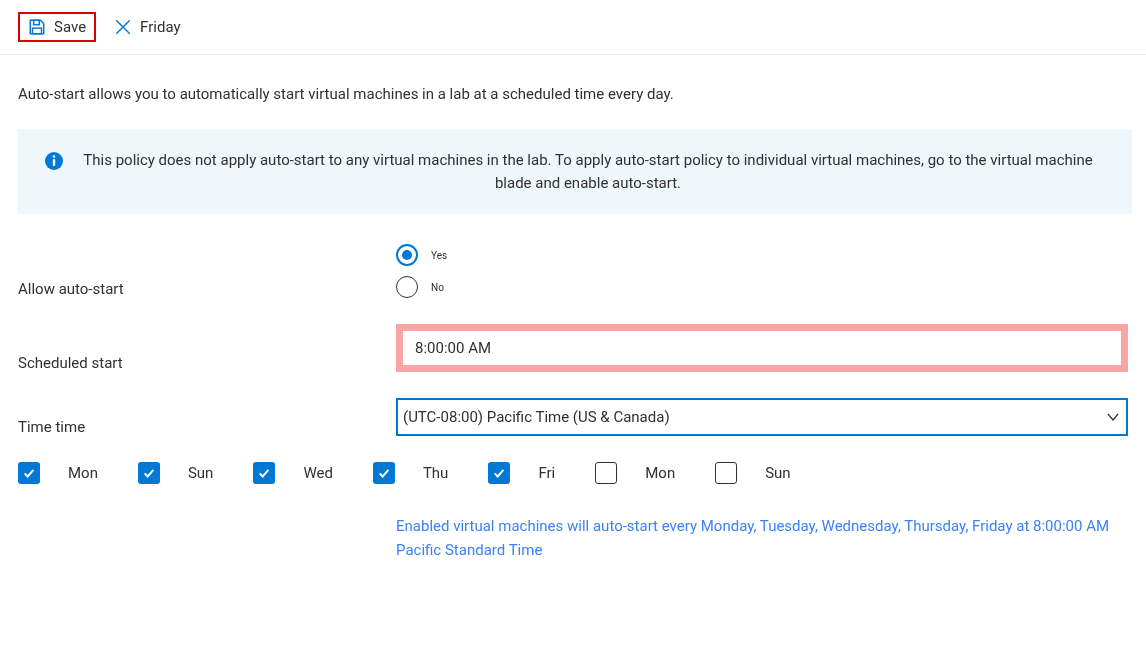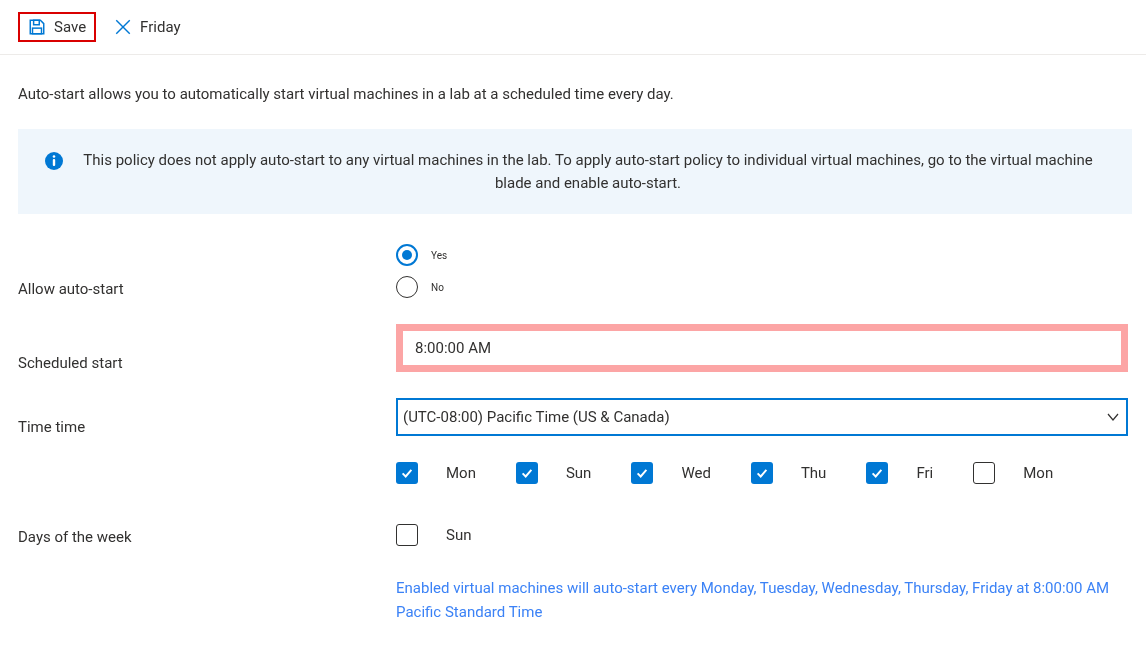--- a/index.html
+++ b/index.html
@@ -204,21 +204,20 @@
         <span class="chevron">
           <svg width="16" height="16" viewBox="0 0 16 16" fill="none" stroke="#323130" stroke-width="1.2">
             <polyline points="3,5 8,11 13,5"></polyline>
           </svg>
         </span>
       </div>
     </div>
   </div>
 
   <div class="form-row">
-    <div class="form-label">Days of the week</div>
     <div class="form-control">
       <div class="days-row" id="days-row">
           <div class="day-item">
             <span class="checkbox checked">
               <svg width="14" height="14" viewBox="0 0 16 16" fill="none" stroke="#ffffff" stroke-width="2.2">
                 <polyline points="3,8.5 6.5,12 13,4.5"></polyline>
               </svg>
             </span>
             <span>Mon</span>
           </div>

